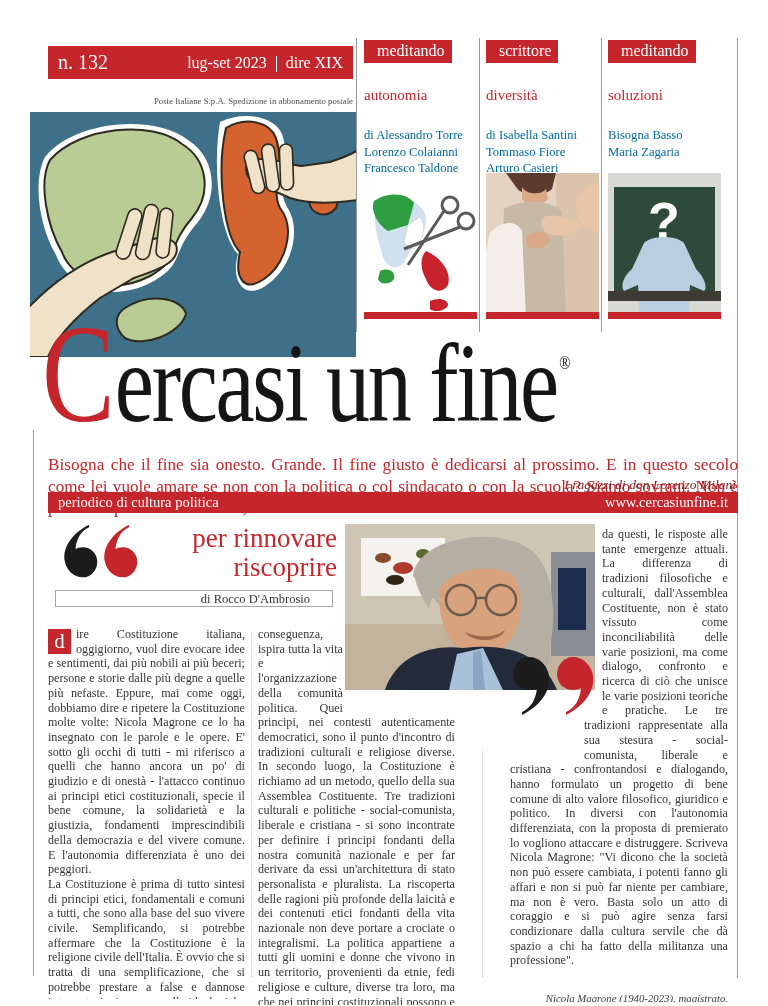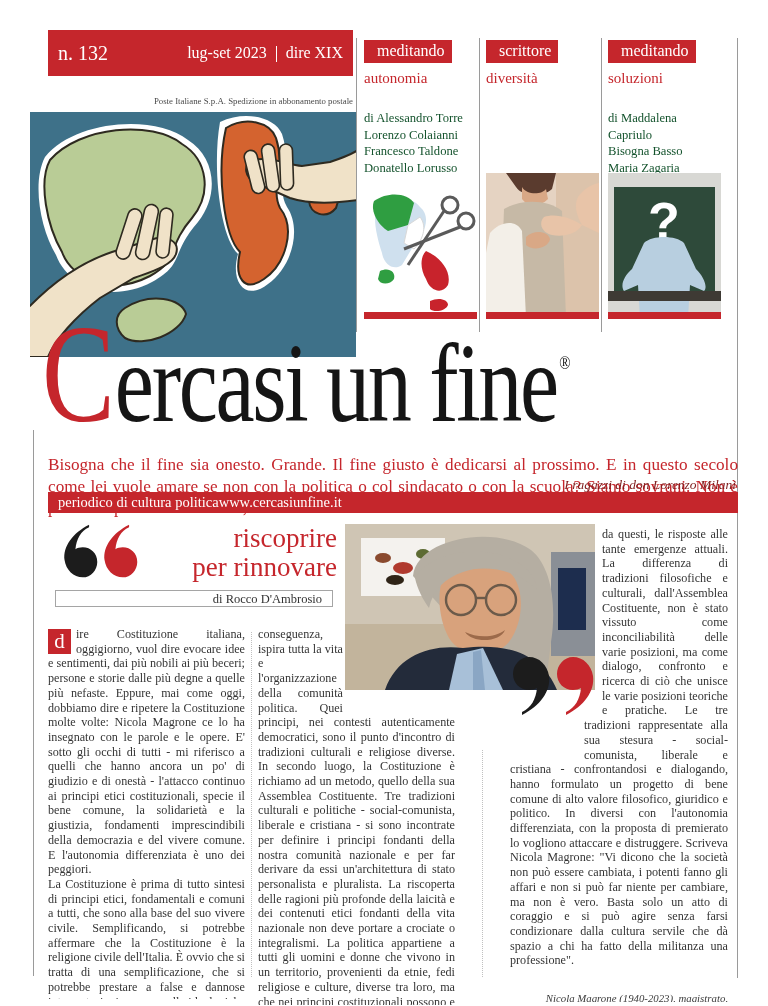--- a/index.html
+++ b/index.html
@@ -3,52 +3,52 @@
 <meta charset="utf-8">
 <style>
   html,body{margin:0;padding:0;background:#ffffff;}
   #page{position:relative;width:768px;height:1006px;background:#fff;overflow:hidden;
         font-family:"Liberation Serif", serif;color:#333;}
   .abs{position:absolute;}
   .rule{position:absolute;width:1px;background:#9a9a9a;}
   .dotrule{position:absolute;width:0;border-left:1px dotted #c0c0c0;}
 
   
-  .hdr-bar{left:48px;top:30px;width:305px;height:46px;background:#c5262c;color:#fff;
+  .hdr-bar{left:48px;top:46px;width:305px;height:33px;background:#c5262c;color:#fff;
            display:flex;align-items:center;justify-content:space-between;padding:0 10px;box-sizing:border-box;}
   .hdr-issue{font-size:20px;}
   .hdr-right{display:flex;align-items:flex-end;gap:9px;font-size:16px;}
   .hdr-div{width:1px;height:16px;background:#fff;}
   .postal{left:48px;top:76px;width:305px;text-align:right;font-size:8.8px;line-height:10.6px;color:#4a4a4a;margin-top:20px;}
 
   
   .topcol{top:40px;width:113px;}
   .tc-label{display:inline-block;background:#c5262c;color:#fff;font-size:16px;padding:2px 7px 3px 13px;}
-  .tc-topic{color:#c5262c;font-size:15px;margin-top:7px;}
-  .tc-authors{margin-top:23px;font-size:12.6px;line-height:16.6px;color:#14532d;}
+  .tc-topic{color:#c5262c;font-size:15px;margin-top:24px;}
+  .tc-authors{margin-top:23px;font-size:12.6px;line-height:16.6px;color:#0369a1;}
   .tc-img{position:absolute;top:133px;left:0;width:113px;height:145px;overflow:hidden;}
   .tc-redbar{position:absolute;top:272px;left:0;width:113px;height:7px;background:#c5262c;}
 
   
   .masthead{left:42px;top:318px;display:inline-flex;align-items:baseline;
             transform:scaleX(0.78);transform-origin:left bottom;white-space:nowrap;z-index:5;}
   .mh-c{color:#c5262c;font-size:140px;line-height:0.8;}
   .mh-rest{color:#151515;font-size:113px;line-height:0.8;letter-spacing:-3px;}
   .mh-reg{color:#151515;font-size:19px;align-self:flex-start;margin-top:34px;margin-left:3px;}
 
   .motto{left:48px;top:437px;width:690px;color:#c5262c;font-size:17.2px;line-height:21.5px;text-align:justify;}
   .motto-attr{right:32px;top:477px;color:#7f1d1d;font-style:italic;font-size:13.5px;}
 
   .banner{left:48px;top:492px;width:690px;height:21px;background:#c5262c;color:#fff;
-          display:flex;align-items:center;padding:0 10px;box-sizing:border-box;font-size:14.5px;}
+          display:flex;align-items:center;justify-content:space-between;padding:0 10px;box-sizing:border-box;font-size:14.5px;}
 
   
   .art-title{left:140px;top:524px;width:197px;text-align:right;color:#c5262c;font-size:27px;line-height:29px;}
   .byline-box{left:55px;top:590px;width:278px;height:17px;border:1px solid #a5a5a5;
-              text-align:right;font-size:12.5px;line-height:17px;padding-right:10px;box-sizing:border-box;color:#333;}
+              text-align:right;font-size:12.5px;line-height:17px;padding-right:22px;box-sizing:border-box;color:#333;}
 
   
   .bodycol{position:absolute;text-align:justify;font-size:12.15px;line-height:14.7px;color:#343434;}
   .bodycol p{margin:0;}
   .col1{left:48px;top:627px;width:197px;height:372px;overflow:hidden;}
   .col2{left:258px;top:627px;width:197px;height:378px;overflow:hidden;}
   .col3{left:510px;top:527px;width:218px;height:475px;overflow:hidden;}
   .intrude-r{float:right;width:112px;height:76px;}
   .intr1{float:left;width:92px;height:182px;}
   .intr2{float:left;clear:left;width:74px;height:44px;}
@@ -136,41 +136,45 @@
           <path d="M96,54 L40,76"></path>
         </g>
       </svg>
     </div>
     <div class="tc-redbar"></div>
   </div>
 
   <div class="abs topcol" style="left:486px;">
     <span class="tc-label">scrittore</span>
     <div class="tc-topic">diversità</div>
+    <div class="tc-authors">
+      <div>di Isabella Santini</div>
+      <div>Tommaso Fiore</div>
+      <div>Arturo Casieri</div>
+    </div>
     <div class="tc-img">
       <svg width="113" height="145" viewBox="0 0 113 145">
         <rect width="113" height="145" fill="#e5d3c2"></rect>
         <rect x="70" y="0" width="43" height="145" fill="#dcc3ab"></rect>
         <path d="M20,0 L70,0 L66,16 C58,24 36,24 30,14 Z" fill="#5a3b2e"></path>
         <path d="M36,14 C40,22 56,22 60,16 L62,26 C54,34 42,34 36,26 Z" fill="#d9a886"></path>
         <path d="M18,36 C34,26 62,26 76,38 L80,145 L14,145 Z" fill="#c6b9a6"></path>
         <path d="M4,60 C14,48 30,46 36,58 L40,145 L0,145 L0,80 Z" fill="#f3efe8"></path>
         <path d="M92,24 C100,12 113,10 113,10 L113,60 L96,52 C90,42 88,32 92,24 Z" fill="#e8c4a8"></path>
         <path d="M96,52 C84,44 68,40 58,44 C52,50 56,60 66,62 C76,64 90,62 96,52 Z" fill="#e8c4a8"></path>
         <path d="M40,64 C48,56 62,58 64,66 C62,76 46,78 40,72 Z" fill="#d9a886"></path>
       </svg>
     </div>
     <div class="tc-redbar"></div>
   </div>
 
   <div class="abs topcol" style="left:608px;">
     <span class="tc-label">meditando</span>
     <div class="tc-topic">soluzioni</div>
     <div class="tc-authors">
-      <div>di Maddalena Capriulo</div>
       <div>Bisogna Basso</div>
       <div>Maria Zagaria</div>
     </div>
     <div class="tc-img">
       <svg width="113" height="145" viewBox="0 0 113 145">
         <rect width="113" height="145" fill="#d8d8d4"></rect>
         <rect x="6" y="14" width="101" height="110" fill="#2e4a3a"></rect>
         <text x="56" y="66" text-anchor="middle" font-family="Liberation Sans, sans-serif" font-size="52" font-weight="bold" fill="#ffffff">?</text>
         <path d="M36,70 C44,62 68,62 76,70 L88,96 C96,104 100,114 96,118 L82,112 L80,145 L32,145 L30,112 L16,118 C12,112 16,103 24,96 Z" fill="#b8cfe0"></path>
         <rect x="0" y="118" width="113" height="10" fill="#3e3a34"></rect>
@@ -194,22 +198,22 @@
   </div>
 
   <div class="abs quote-open">
     <svg width="80" height="58" viewBox="0 0 88 62">
       <path d="M32,2 C14,11 3,26 5,41 C6.5,52 15,60 25,60 C34,60 41,52 41,43 C41,34 34,27 25,27 C22,27 19,27.8 17,29 C18,18 23,9 32,5 Z" fill="#1c1c1c"></path>
       <path d="M76,2 C58,11 47,26 49,41 C50.5,52 59,60 69,60 C78,60 85,52 85,43 C85,34 78,27 69,27 C66,27 63,27.8 61,29 C62,18 67,9 76,5 Z" fill="#c5262c"></path>
     </svg>
   </div>
 
   <div class="abs art-title">
+    <div>per rinnovare</div>
     <div>riscoprire</div>
-    <div>per rinnovare</div>
   </div>
   <div class="abs byline-box">di Rocco D'Ambrosio</div>
 
   <div class="abs photo">
     <svg width="250" height="166" viewBox="0 0 250 166">
       <rect width="250" height="166" fill="#cfc5b4"></rect>
       <rect x="0" y="100" width="250" height="66" fill="#c2b49c"></rect>
       <rect x="16" y="14" width="84" height="58" fill="#f4f2ee"></rect>
       <g>
         <ellipse cx="38" cy="34" rx="8" ry="5" fill="#8a4a2e"></ellipse>

